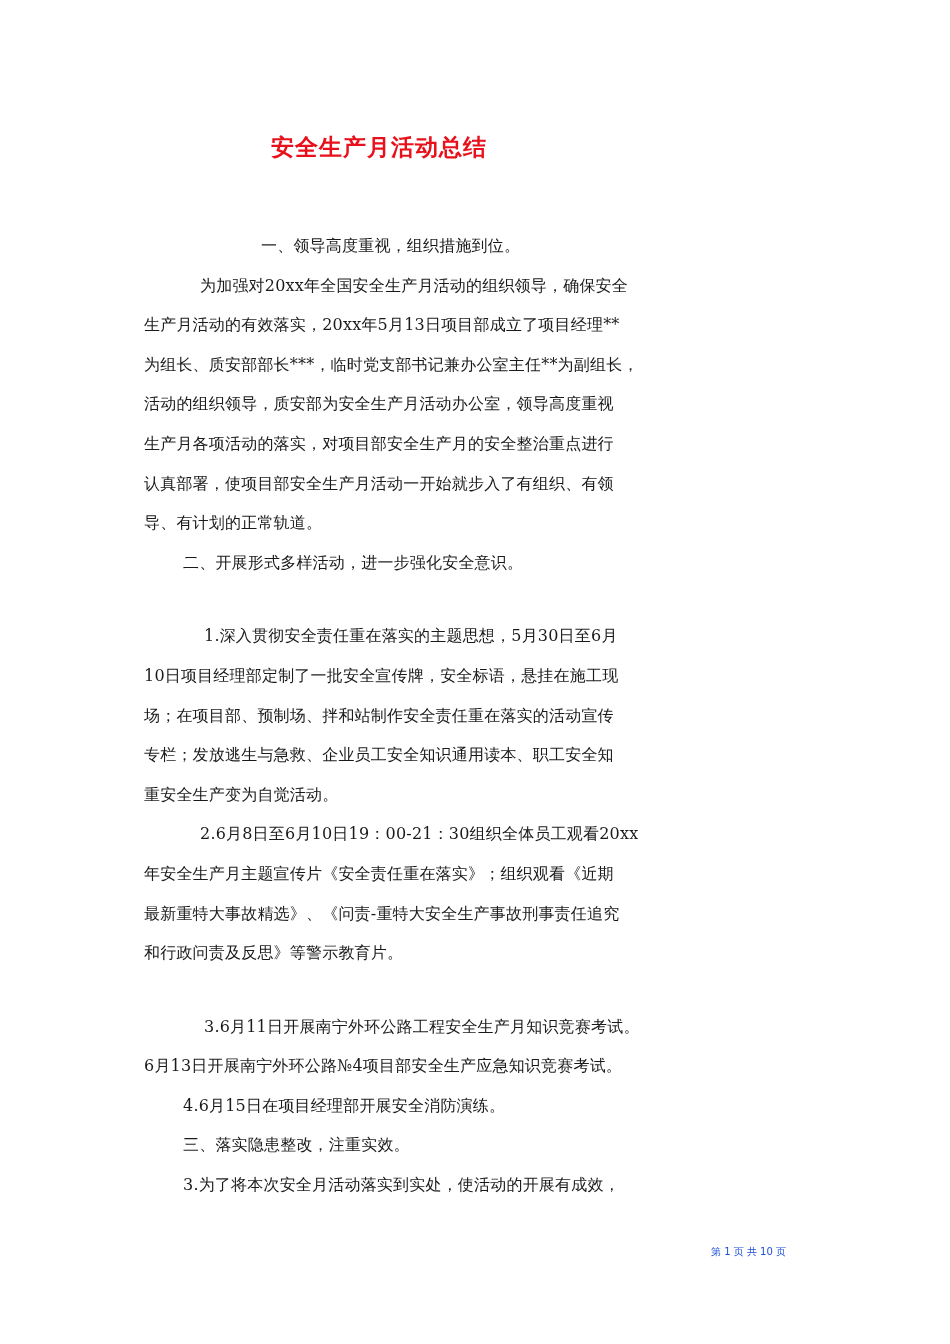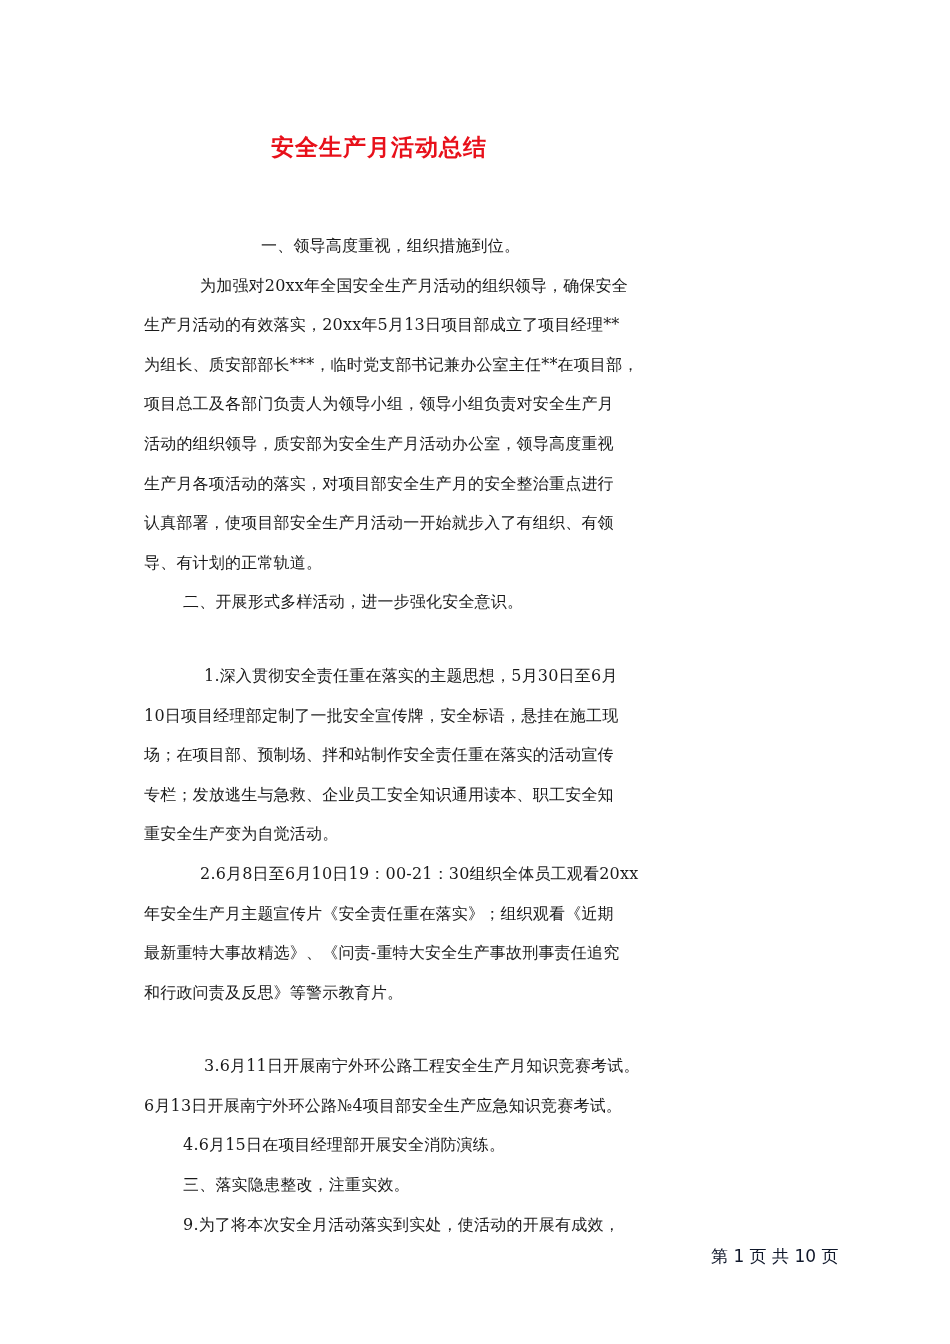--- a/index.html
+++ b/index.html
@@ -50,51 +50,50 @@
     }
     .indent1 { padding-left: 117px; }
     .indent2 { padding-left: 56px; }
     .indent3 { padding-left: 60px; margin-top: 34px; }
     .indent4 { padding-left: 39px; }
     .footer {
       position: absolute;
       left: 711px;
       top: 1245px;
       font-family: "DejaVu Sans", "Liberation Sans", sans-serif;
-      font-size: 17px;
-      color: #0f172a;
+      font-size: 10px;
+      color: #1d4ed8;
     }
   </style>
 </head>
 <body>
 
 <div class="page">
   <div class="title">安全生产月活动总结</div>
 
   <div class="body">
     <div class="line indent1 first-heading">一、领导高度重视，组织措施到位。</div>
     <div class="line indent2">为加强对20xx年全国安全生产月活动的组织领导，确保安全</div>
     <div class="line">生产月活动的有效落实，20xx年5月13日项目部成立了项目经理**</div>
-    <div class="line">为组长、质安部部长***，临时党支部书记兼办公室主任**在项目部，</div>
-    <div class="line">项目总工及各部门负责人为领导小组，领导小组负责对安全生产月</div>
+    <div class="line">为组长、质安部部长***，临时党支部书记兼办公室主任**为副组长，</div>
     <div class="line">活动的组织领导，质安部为安全生产月活动办公室，领导高度重视</div>
     <div class="line">生产月各项活动的落实，对项目部安全生产月的安全整治重点进行</div>
     <div class="line">认真部署，使项目部安全生产月活动一开始就步入了有组织、有领</div>
     <div class="line">导、有计划的正常轨道。</div>
     <div class="line indent4">二、开展形式多样活动，进一步强化安全意识。</div>
     <div class="line indent3">1.深入贯彻安全责任重在落实的主题思想，5月30日至6月</div>
     <div class="line">10日项目经理部定制了一批安全宣传牌，安全标语，悬挂在施工现</div>
     <div class="line">场；在项目部、预制场、拌和站制作安全责任重在落实的活动宣传</div>
     <div class="line">专栏；发放逃生与急救、企业员工安全知识通用读本、职工安全知</div>
     <div class="line">重安全生产变为自觉活动。</div>
     <div class="line indent2">2.6月8日至6月10日19：00-21：30组织全体员工观看20xx</div>
     <div class="line">年安全生产月主题宣传片《安全责任重在落实》；组织观看《近期</div>
     <div class="line">最新重特大事故精选》、《问责-重特大安全生产事故刑事责任追究</div>
     <div class="line">和行政问责及反思》等警示教育片。</div>
     <div class="line indent3">3.6月11日开展南宁外环公路工程安全生产月知识竞赛考试。</div>
     <div class="line">6月13日开展南宁外环公路№4项目部安全生产应急知识竞赛考试。</div>
     <div class="line indent4">4.6月15日在项目经理部开展安全消防演练。</div>
     <div class="line indent4">三、落实隐患整改，注重实效。</div>
-    <div class="line indent4">9.为了将本次安全月活动落实到实处，使活动的开展有成效，</div>
+    <div class="line indent4">3.为了将本次安全月活动落实到实处，使活动的开展有成效，</div>
   </div>
 
   <div class="footer">第 1 页 共 10 页</div>
 </div>
 
 </body></html>

